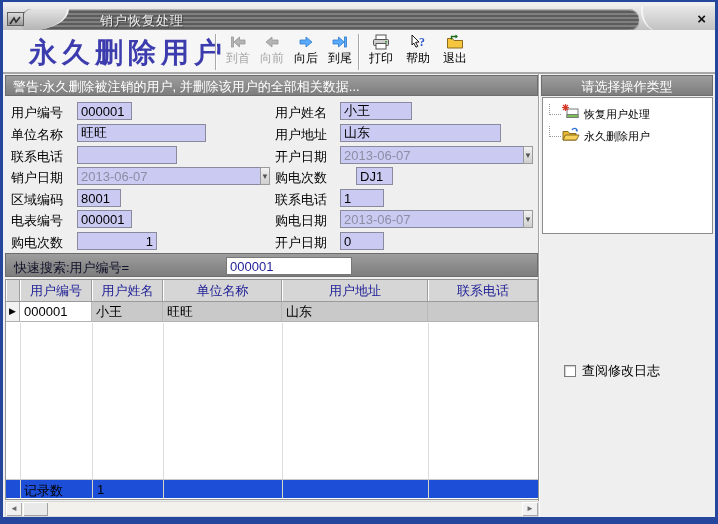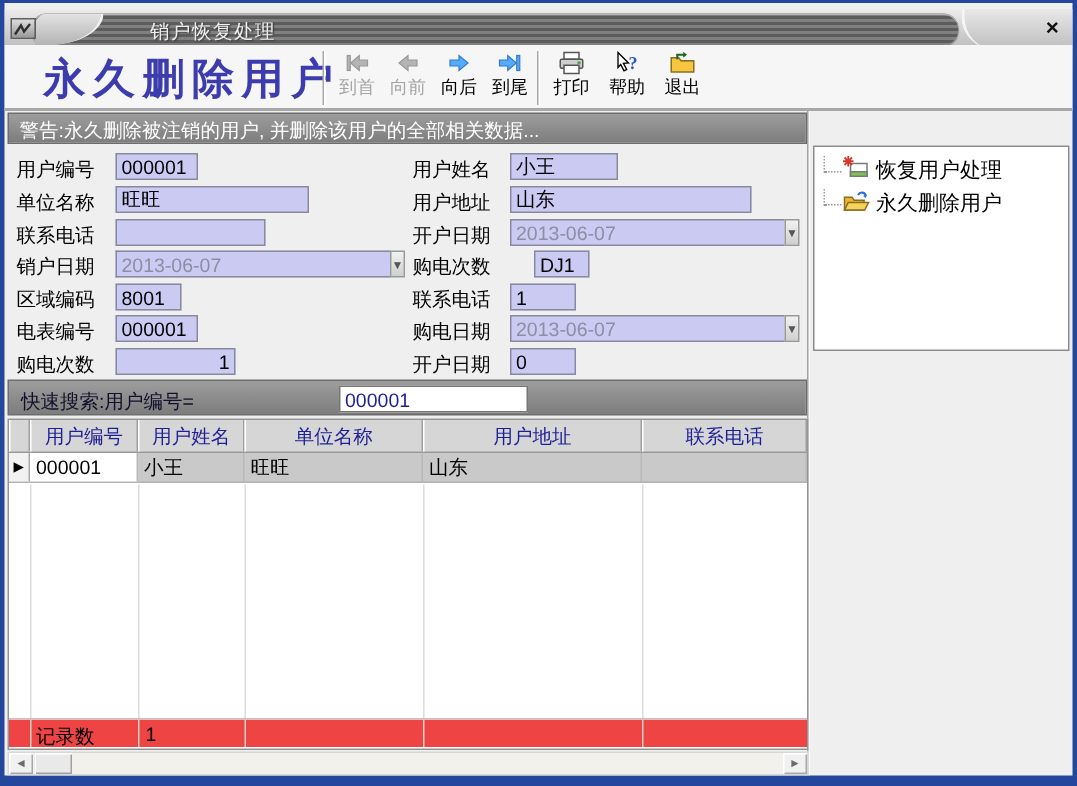--- a/index.html
+++ b/index.html
@@ -67,21 +67,21 @@
   .ghead { position:absolute; left:0; top:0; width:532px; height:22px; background:#d6d6d6;
            border-bottom:1px solid #9a9a9a; }
   .ghead .hcell { position:absolute; top:0; height:21px; line-height:21px; text-align:center;
            font-size:13px; color:#1e1e96; border-right:1px solid #9f9f9f; border-left:1px solid #fff; }
   .grow { position:absolute; left:0; top:22px; width:532px; height:20px; background:#c9c9c9;
           border-bottom:1px solid #b2b2b2; }
   .grow .cell { position:absolute; top:0; height:19px; line-height:19px; font-size:13px; color:#000;
           padding:0 4px; border-right:1px solid #b9b9b9; overflow:hidden; white-space:nowrap; }
   .gbody { position:absolute; left:0; top:43px; width:532px; height:156px; background:#fff; }
   .vline { position:absolute; top:0; bottom:0; width:1px; background:#dcdcdc; }
-  .gfoot { position:absolute; left:0; top:199px; width:532px; height:19px; background:#ef4444;
+  .gfoot { position:absolute; left:0; top:199px; width:532px; height:19px; background:#1d4ed8;
            border-top:1px solid #c9c9c9; font-size:13px; color:#000; }
   .gfoot .vline { background:#d6d6c2; }
   .indicator { position:absolute; left:0; top:0; width:14px; height:19px; background:#f2f2f2;
            border-right:1px solid #aaa; font-size:9px; line-height:19px; text-align:center; color:#000; }
 
   
   .hscroll { position:absolute; left:2px; top:499px; width:534px; height:16px; background:#f2f1ec;
              border:1px solid #d7d7d7; }
   .sbtn { position:absolute; top:0; width:16px; height:14px; background:#f1f1f1; text-align:center;
           font-size:8px; line-height:14px; color:#6c6c6c;
@@ -90,21 +90,21 @@
           box-shadow: inset 1px 1px 0 #fff, inset -1px -1px 0 #a0a0a0; cursor:default; }
 
   
   .divider { position:absolute; left:535px; top:72px; width:2px; height:443px;
              border-left:1px solid #a3a3a3; border-right:1px solid #fbfbfb; }
   .listbox { position:absolute; left:539px; top:95px; width:171px; height:137px; background:#fff;
              border:1px solid #8c8c8c; }
   .titem { position:relative; height:22px; display:flex; align-items:center; cursor:default; }
   .titem .tline { width:12px; height:11px; margin:-9px 1px 0 6px;
              border-left:1px dotted #9a9a9a; border-bottom:1px dotted #9a9a9a; }
-  .titem .tlabel2 { font-size:14px; color:#000; margin-left:4px; white-space:nowrap; }
+  .titem .tlabel2 { font-size:11px; color:#000; margin-left:4px; white-space:nowrap; }
   .confirm-btn { position:absolute; left:572px; top:247px; width:95px; height:27px;
              background:linear-gradient(#f7f7f7,#e6e6e6); border:1px solid #6f6f6f;
              box-shadow: inset 1px 1px 0 #fff, inset -1px -1px 0 #9f9f9f;
              font-size:13px; color:#000; text-align:center; line-height:25px; cursor:default; }
   .cbrow { position:absolute; left:561px; top:360px; display:flex; align-items:center; cursor:default; }
   .cbbox { width:12px; height:12px; background:#fff; border:1px solid #7c7c7c;
            box-shadow: inset 1px 1px 1px #cfcfcf; }
   .cblabel { font-size:13px; color:#000; margin-left:6px; white-space:nowrap; }
 </style>
 </head>
@@ -195,20 +195,21 @@
               <path d="M8 6.5h8.5" stroke="#8a6d1f" stroke-width="0.6"></path>
               <path d="M5.5 5.5 V2.5 H11" fill="none" stroke="#1a6a1a" stroke-width="1.4"></path>
               <path d="M9.5 0.5l2.5 2-2.5 2z" fill="#1a6a1a"></path>
             </svg>
       </span>
       <span class="tlabel">退出</span>
     </div>
   </div>
 
   <div class="graybar" style="left:2px; top:73px; width:533px; padding-left:7px">警告:永久删除被注销的用户, 并删除该用户的全部相关数据...</div>
+  <div class="graybar" style="left:538px; top:73px; width:172px; text-align:center">请选择操作类型</div>
 
   <div class="divider"></div>
 
   <div>
 
     <span class="flabel" style="left:8px;top:102px">用户编号</span>
     <input class="finput" style="left: 74px; top: 100px; width: 55px;" value="000001">
     <span class="flabel" style="left:8px;top:124px">单位名称</span>
     <input class="finput" style="left: 74px; top: 122px; width: 129px;" value="旺旺">
     <span class="flabel" style="left:8px;top:146px">联系电话</span>
@@ -314,15 +315,19 @@
               <path d="M3.5 9H17l-2.5 5H1z" fill="#f7d35e" stroke="#8a6d1f"></path>
               <path d="M10 4c1.5-2.5 5-2 5 .8" fill="none" stroke="#2b6fd4" stroke-width="1.4"></path>
               <path d="M13.4 4.6l1.8 1.4.6-2.4z" fill="#2b6fd4"></path>
             </svg>
       </span>
       <span class="tlabel2">永久删除用户</span>
     </div>
   </div>
 
 
+  <div class="cbrow">
+    <span class="cbbox"></span>
+    <span class="cblabel">查阅修改日志</span>
+  </div>
 
 </div>
 </div>
 
 </body></html>

